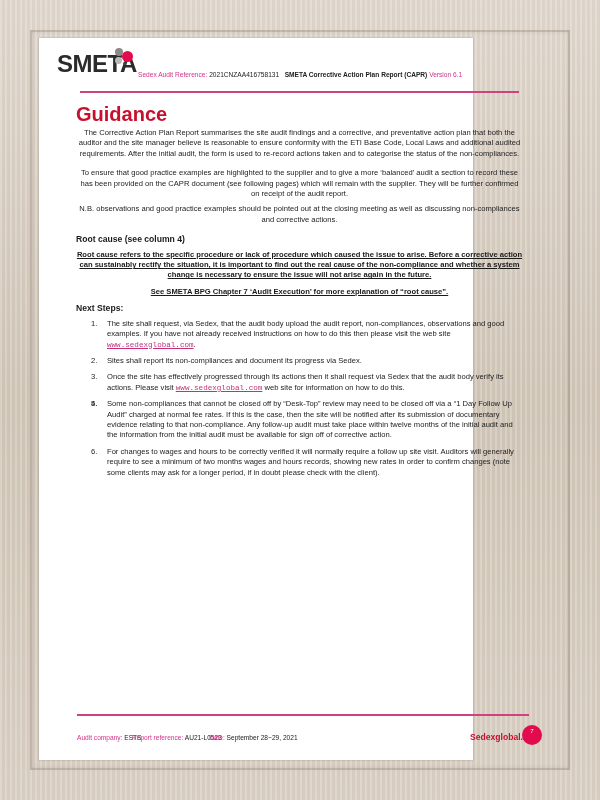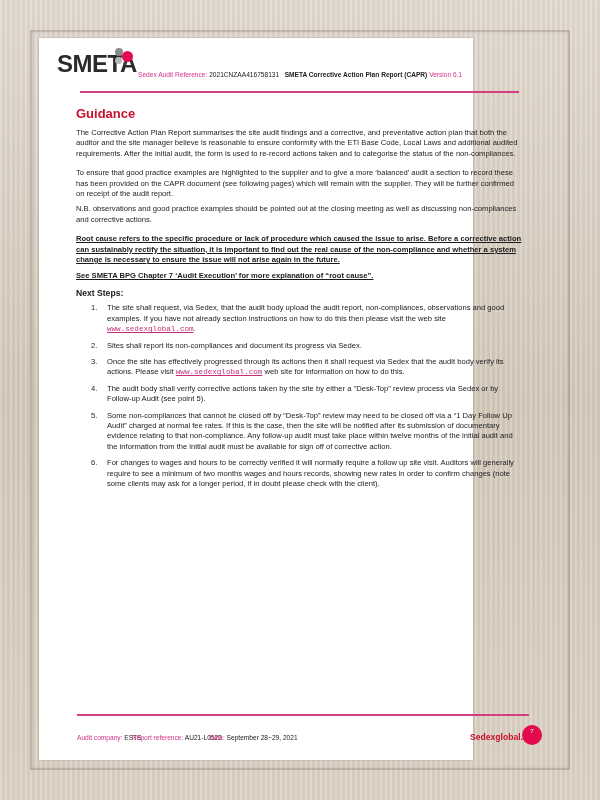--- a/index.html
+++ b/index.html
@@ -44,24 +44,24 @@
     }
     .pink { color: #d3338a; }
     .header-meta .title { font-weight: bold; color: #222; }
     .rule { position: absolute; height: 1.5px; background: #d3407f; }
     .rule.top { left: 41px; top: 53px; width: 439px; }
     .content {
       position: absolute; left: 37px; top: 65px; width: 447px;
       font-size: 7.6px; line-height: 10.4px; color: #222;
     }
     h1 {
-      margin: 0 0 3px 0; font-size: 13px; line-height: 22px; color: #c8102e;
+      margin: 0 0 3px 0; font-size: 20px; line-height: 22px; color: #c8102e;
       font-weight: bold;
     }
-    p { margin: 0 0 9px 0; }
+    p { margin: 0 0 9px 0; text-align: center; }
     .subhead { font-weight: bold; font-size: 8.6px; margin: 0 0 5px 0; color: #1a1a1a; }
     .bold-p { font-weight: bold; color: #1a1a1a; text-decoration: underline; }
     .bold-p.tight { margin-bottom: 6px; }
     ol { margin: 0; padding: 0 0 0 0; list-style: none; }
     ol li { position: relative; padding-left: 31px; margin-bottom: 6px; }
     ol li .num { position: absolute; left: 15px; top: 0; }
     a.link { color: #c5307a; text-decoration: underline; font-family: Liberation Mono, monospace; }
     .footer-rule { left: 38px; top: 676px; width: 452px; }
     .footer {
       position: absolute; left: 38px; top: 693px; width: 460px; height: 20px;
@@ -104,39 +104,39 @@
       <span class="pink">Version 6.1</span>
     </div>
   </div>
   <div class="rule top"></div>
 
   <div class="content">
     <h1>Guidance</h1>
     <p>The Corrective Action Plan Report summarises the site audit findings and a corrective, and preventative action plan that both the auditor and the site manager believe is reasonable to ensure conformity with the ETI Base Code, Local Laws and additional audited requirements. After the initial audit, the form is used to re-record actions taken and to categorise the status of the non-compliances.</p>
     <p style="margin-bottom:5px">To ensure that good practice examples are highlighted to the supplier and to give a more ‘balanced’ audit a section to record these has been provided on the CAPR document (see following pages) which will remain with the supplier. They will be further confirmed on receipt of the audit report.</p>
     <p>N.B. observations and good practice examples should be pointed out at the closing meeting as well as discussing non-compliances and corrective actions.</p>
+    <div class="subhead">Root cause (see column 4)</div>
     <p class="bold-p tight">Root cause refers to the specific procedure or lack of procedure which caused the issue to arise. Before a corrective action can sustainably rectify the situation, it is important to find out the real cause of the non-compliance and whether a system change is necessary to ensure the issue will not arise again in the future.</p>
     <p class="bold-p tight">See SMETA BPG Chapter 7 ‘Audit Execution’ for more explanation of “root cause”.</p>
     <div class="subhead">Next Steps:</div>
     <ol>
       <li>
         <span class="num">1.</span>
-        <span>The site shall request, via Sedex, that the audit body upload the audit report, non-compliances, observations and good examples. If you have not already section instructions on how to do this then please visit the web site </span><a class="link" href="#">www.sedexglobal.com</a><span>.</span>
+        <span>The site shall request, via Sedex, that the audit body upload the audit report, non-compliances, observations and good examples. If you have not already received instructions on how to do this then please visit the web site </span><a class="link" href="#">www.sedexglobal.com</a><span>.</span>
       </li>
       <li>
         <span class="num">2.</span>
         <span>Sites shall report its non-compliances and document its progress via Sedex.</span>
       </li>
       <li>
         <span class="num">3.</span>
         <span>Once the site has effectively progressed through its actions then it shall request via Sedex that the audit body verify its actions. Please visit </span><a class="link" href="#">www.sedexglobal.com</a><span> web site for information on how to do this.</span>
       </li>
       <li>
         <span class="num">4.</span>
-        <span>The audit body shall verify corrective actions taken by the site by either a "Desk-Top" review process via Sedex or by Follow-up Audit (see point 5).</span>
       </li>
       <li>
         <span class="num">5.</span>
         <span>Some non-compliances that cannot be closed off by “Desk-Top” review may need to be closed off via a “1 Day Follow Up Audit” charged at normal fee rates. If this is the case, then the site will be notified after its submission of documentary evidence relating to that non-compliance. Any follow-up audit must take place within twelve months of the initial audit and the information from the initial audit must be available for sign off of corrective action.</span>
       </li>
       <li>
         <span class="num">6.</span>
         <span>For changes to wages and hours to be correctly verified it will normally require a follow up site visit. Auditors will generally require to see a minimum of two months wages and hours records, showing new rates in order to confirm changes (note some clients may ask for a longer period, if in doubt please check with the client).</span>
       </li>
     </ol>

